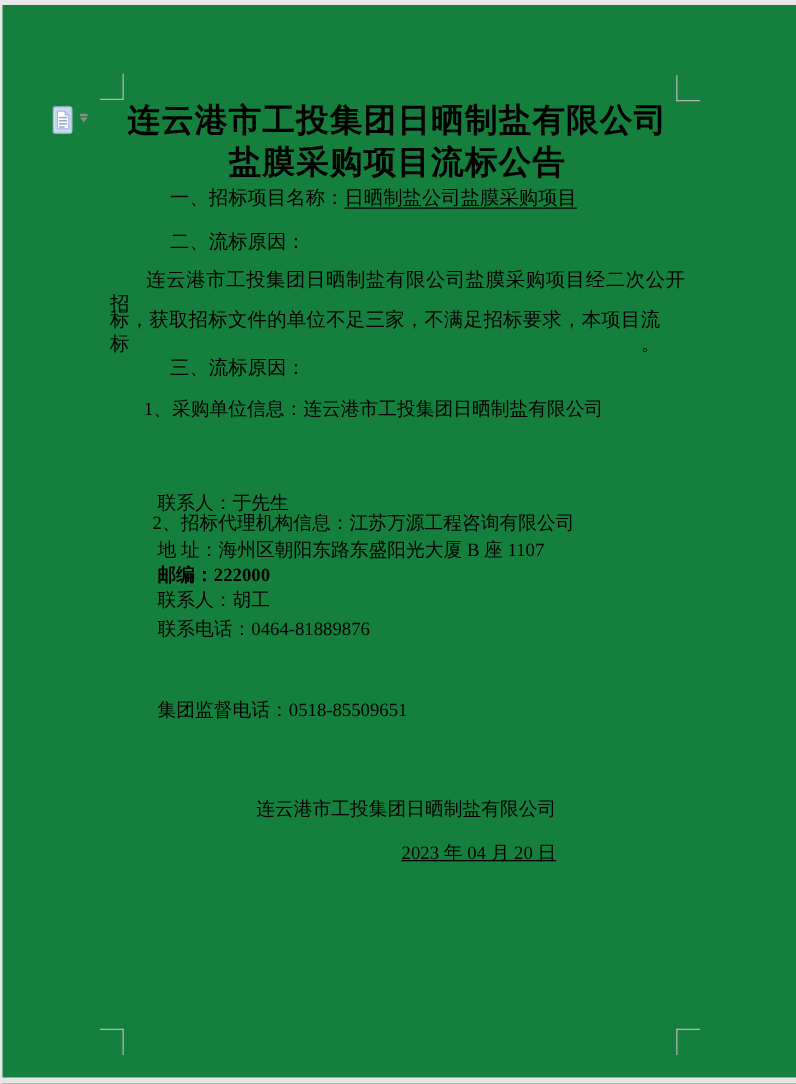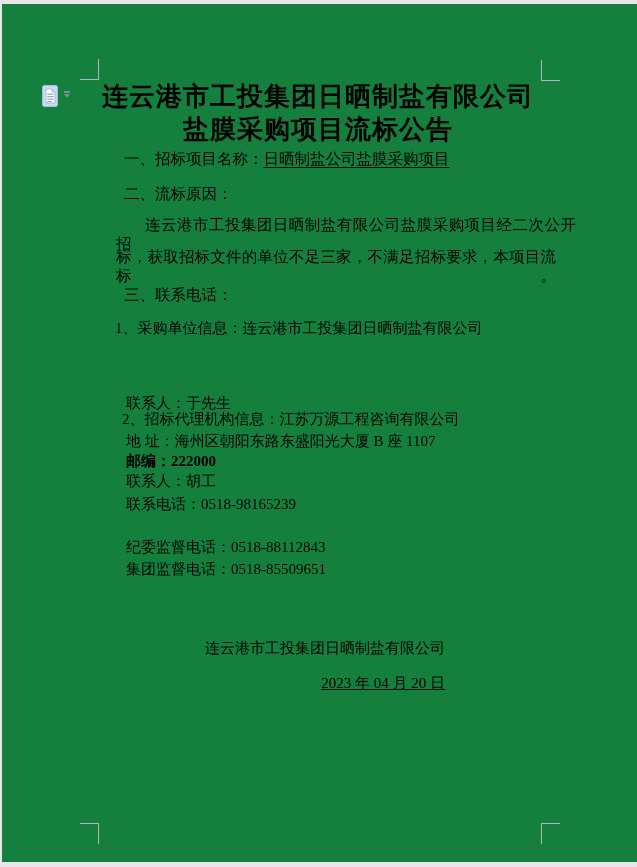--- a/index.html
+++ b/index.html
@@ -27,22 +27,22 @@
   .paste-widget{position:absolute;left:42px;top:84px;width:32px;height:24px;cursor:pointer;}
   .paste-ic{position:absolute;left:0;top:0;}
   .dd{position:absolute;left:21px;top:7px;width:8px;height:7px;}
   .dd .bar{position:absolute;left:1px;top:0;width:6px;height:1.5px;background:#8a8a8a;}
   .dd .tri{position:absolute;left:1px;top:3px;width:0;height:0;
     border-left:3px solid transparent;border-right:3px solid transparent;border-top:4px solid #8a8a8a;}
   
   .line{position:absolute;white-space:nowrap;font-size:15.5px;line-height:19px;}
   .title{left:88px;width:460px;text-align:center;font-weight:bold;
     font-size:26px;line-height:31px;letter-spacing:1px;white-space:nowrap;}
-  .sec{left:124px;text-align:right;}
-  .para{left:88px;white-space:normal;text-align:justify;text-align-last:justify;text-justify:inter-character;margin-left:28px;}
+  .sec{left:136px;text-align:right;}
+  .para{left:88px;white-space:normal;text-align:justify;text-align-last:justify;text-justify:inter-character;}
   .c15{font-size:15px;line-height:19px;}
   .ul{text-decoration:underline;text-underline-offset:3px;}
   .sig{left:88px;width:460px;text-align:right;padding-right:103px;box-sizing:border-box;font-size:15px;}
 </style>
 </head>
 <body>
 
 <div class="page">
 
   <div class="frame-top"></div>
@@ -75,30 +75,29 @@
 
   <div class="line sec" style="top:149px;">
     <span>一、招标项目名称：</span><span class="ul">日晒制盐公司盐膜采购项目</span>
   </div>
 
   <div class="line sec" style="top:184px;">二、流标原因：</div>
 
   <div class="line para" style="top:215px;width:460px;text-indent:29px;">连云港市工投集团日晒制盐有限公司盐膜采购项目经二次公开招</div>
   <div class="line para" style="top:247px;width:440px;">标，获取招标文件的单位不足三家，不满足招标要求，本项目流标。</div>
 
-  <div class="line sec" style="top:285px;">三、联系电话：</div>
+  <div class="line sec" style="top:285px;">三、流标原因：</div>
 
   <div class="line c15" style="top:319px;left:115px;">1、采购单位信息：连云港市工投集团日晒制盐有限公司</div>
   <div class="line c15" style="top:368px;left:126px;margin-top:26px;">联系人：于先生</div>
 
   <div class="line c15" style="top:410px;left:122px;">2、招标代理机构信息：江苏万源工程咨询有限公司</div>
   <div class="line c15" style="top:432px;left:126px;">地 址：海州区朝阳东路东盛阳光大厦 B 座 1107</div>
   <div class="line c15" style="top:452px;left:126px;font-weight:bold;">邮编：222000</div>
   <div class="line c15" style="top:472px;left:126px;">联系人：胡工</div>
-  <div class="line c15" style="top:495px;left:126px;">联系电话：0518-98165239</div>
+  <div class="line c15" style="top:495px;left:126px;">联系电话：0464-81889876</div>
 
-  <div class="line c15" style="top:538px;left:126px;">纪委监督电话：0518-88112843</div>
   <div class="line c15" style="top:560px;left:126px;">集团监督电话：0518-85509651</div>
 
   <div class="line sig" style="top:639px;">连云港市工投集团日晒制盐有限公司</div>
   <div class="line sig" style="top:674px;text-decoration:underline;">2023 年 04 月 20 日</div>
 
 </div>
 
 </body></html>

